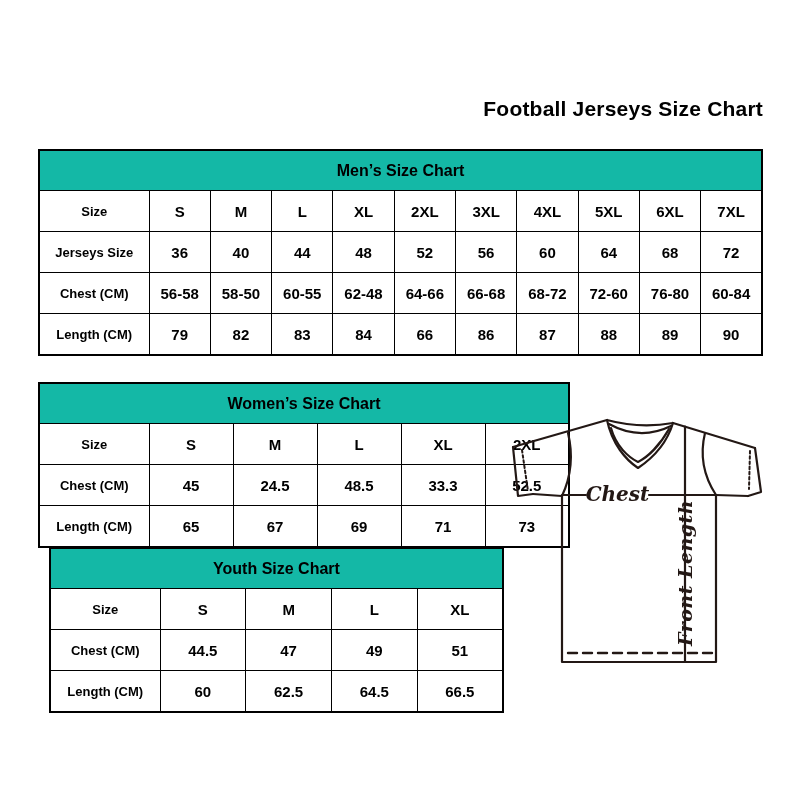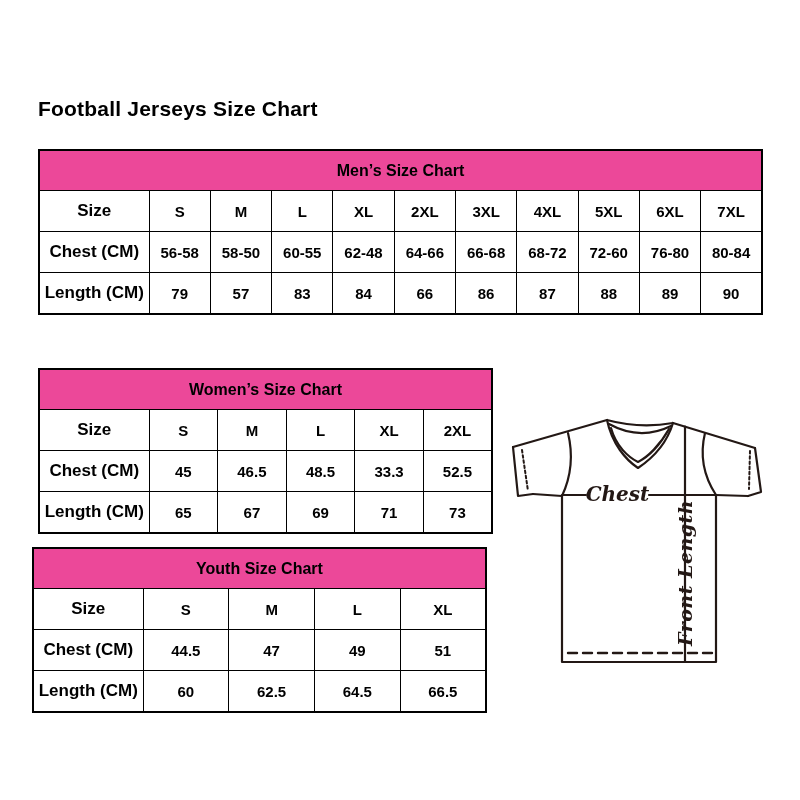--- a/index.html
+++ b/index.html
@@ -3,39 +3,39 @@
 <meta charset="utf-8">
 <style>
   html,body { margin:0; padding:0; background:#ffffff; }
   .page {
     position:relative; width:800px; height:800px; background:#ffffff;
     font-family:"Liberation Sans", sans-serif; color:#000;
     overflow:hidden;
   }
   .title {
     position:absolute; left:38px; top:97px; width:725px;
-    text-align:left; font-size:21px; font-weight:bold; color:#000;
+    text-align:right; font-size:21px; font-weight:bold; color:#000;
     letter-spacing:0.2px;
   }
   table.size-table {
     position:absolute; border-collapse:collapse; table-layout:fixed;
     border:2.5px solid #000;
   }
   table.men   { left:38px; top:149px; width:725px; }
-  table.women { left:38px; top:368px; width:455px; }
-  table.youth { left:32px; top:547px; width:455px; }
+  table.women { left:38px; top:382px; width:532px; }
+  table.youth { left:49px; top:547px; width:455px; }
   .size-table th.hdr {
-    border:1.5px solid #000; background:#ec4899; height:39px;
+    border:1.5px solid #000; background:#14b8a6; height:39px;
     font-size:16px; font-weight:bold; text-align:center; padding:0;
   }
   .size-table td {
     border:1.5px solid #000; height:40px; text-align:center;
     vertical-align:middle; font-weight:bold; font-size:15px; padding:0;
   }
-  .size-table td.lbl { font-size:17px; }
+  .size-table td.lbl { font-size:13px; }
   .jersey {
     position:absolute; left:500px; top:388px; width:280px; height:300px;
   }
   .jersey path, .jersey line { fill:none; stroke:#231815; stroke-width:2.2; stroke-linecap:round; stroke-linejoin:round; }
   .jersey .dash-hem  { stroke-dasharray:9,6; stroke-width:2.4; }
   .jersey .dash-cuff { stroke-dasharray:2.6,2.6; stroke-width:2; }
   .jersey text {
     font-family:"DejaVu Serif", serif; font-style:italic; font-weight:bold;
     fill:#231815;
   }
@@ -72,36 +72,49 @@
           <td class="val">L</td>
           <td class="val">XL</td>
           <td class="val">2XL</td>
           <td class="val">3XL</td>
           <td class="val">4XL</td>
           <td class="val">5XL</td>
           <td class="val">6XL</td>
           <td class="val">7XL</td>
         </tr>
         <tr>
+          <td class="lbl">Jerseys Size</td>
+          <td class="val">36</td>
+          <td class="val">40</td>
+          <td class="val">44</td>
+          <td class="val">48</td>
+          <td class="val">52</td>
+          <td class="val">56</td>
+          <td class="val">60</td>
+          <td class="val">64</td>
+          <td class="val">68</td>
+          <td class="val">72</td>
+        </tr>
+        <tr>
           <td class="lbl">Chest (CM)</td>
           <td class="val">56-58</td>
           <td class="val">58-50</td>
           <td class="val">60-55</td>
           <td class="val">62-48</td>
           <td class="val">64-66</td>
           <td class="val">66-68</td>
           <td class="val">68-72</td>
           <td class="val">72-60</td>
           <td class="val">76-80</td>
-          <td class="val">80-84</td>
+          <td class="val">60-84</td>
         </tr>
         <tr>
           <td class="lbl">Length (CM)</td>
           <td class="val">79</td>
-          <td class="val">57</td>
+          <td class="val">82</td>
           <td class="val">83</td>
           <td class="val">84</td>
           <td class="val">66</td>
           <td class="val">86</td>
           <td class="val">87</td>
           <td class="val">88</td>
           <td class="val">89</td>
           <td class="val">90</td>
         </tr>
       </tbody>
@@ -124,21 +137,21 @@
           <td class="lbl">Size</td>
           <td class="val">S</td>
           <td class="val">M</td>
           <td class="val">L</td>
           <td class="val">XL</td>
           <td class="val">2XL</td>
         </tr>
         <tr>
           <td class="lbl">Chest (CM)</td>
           <td class="val">45</td>
-          <td class="val">46.5</td>
+          <td class="val">24.5</td>
           <td class="val">48.5</td>
           <td class="val">33.3</td>
           <td class="val">52.5</td>
         </tr>
         <tr>
           <td class="lbl">Length (CM)</td>
           <td class="val">65</td>
           <td class="val">67</td>
           <td class="val">69</td>
           <td class="val">71</td>

